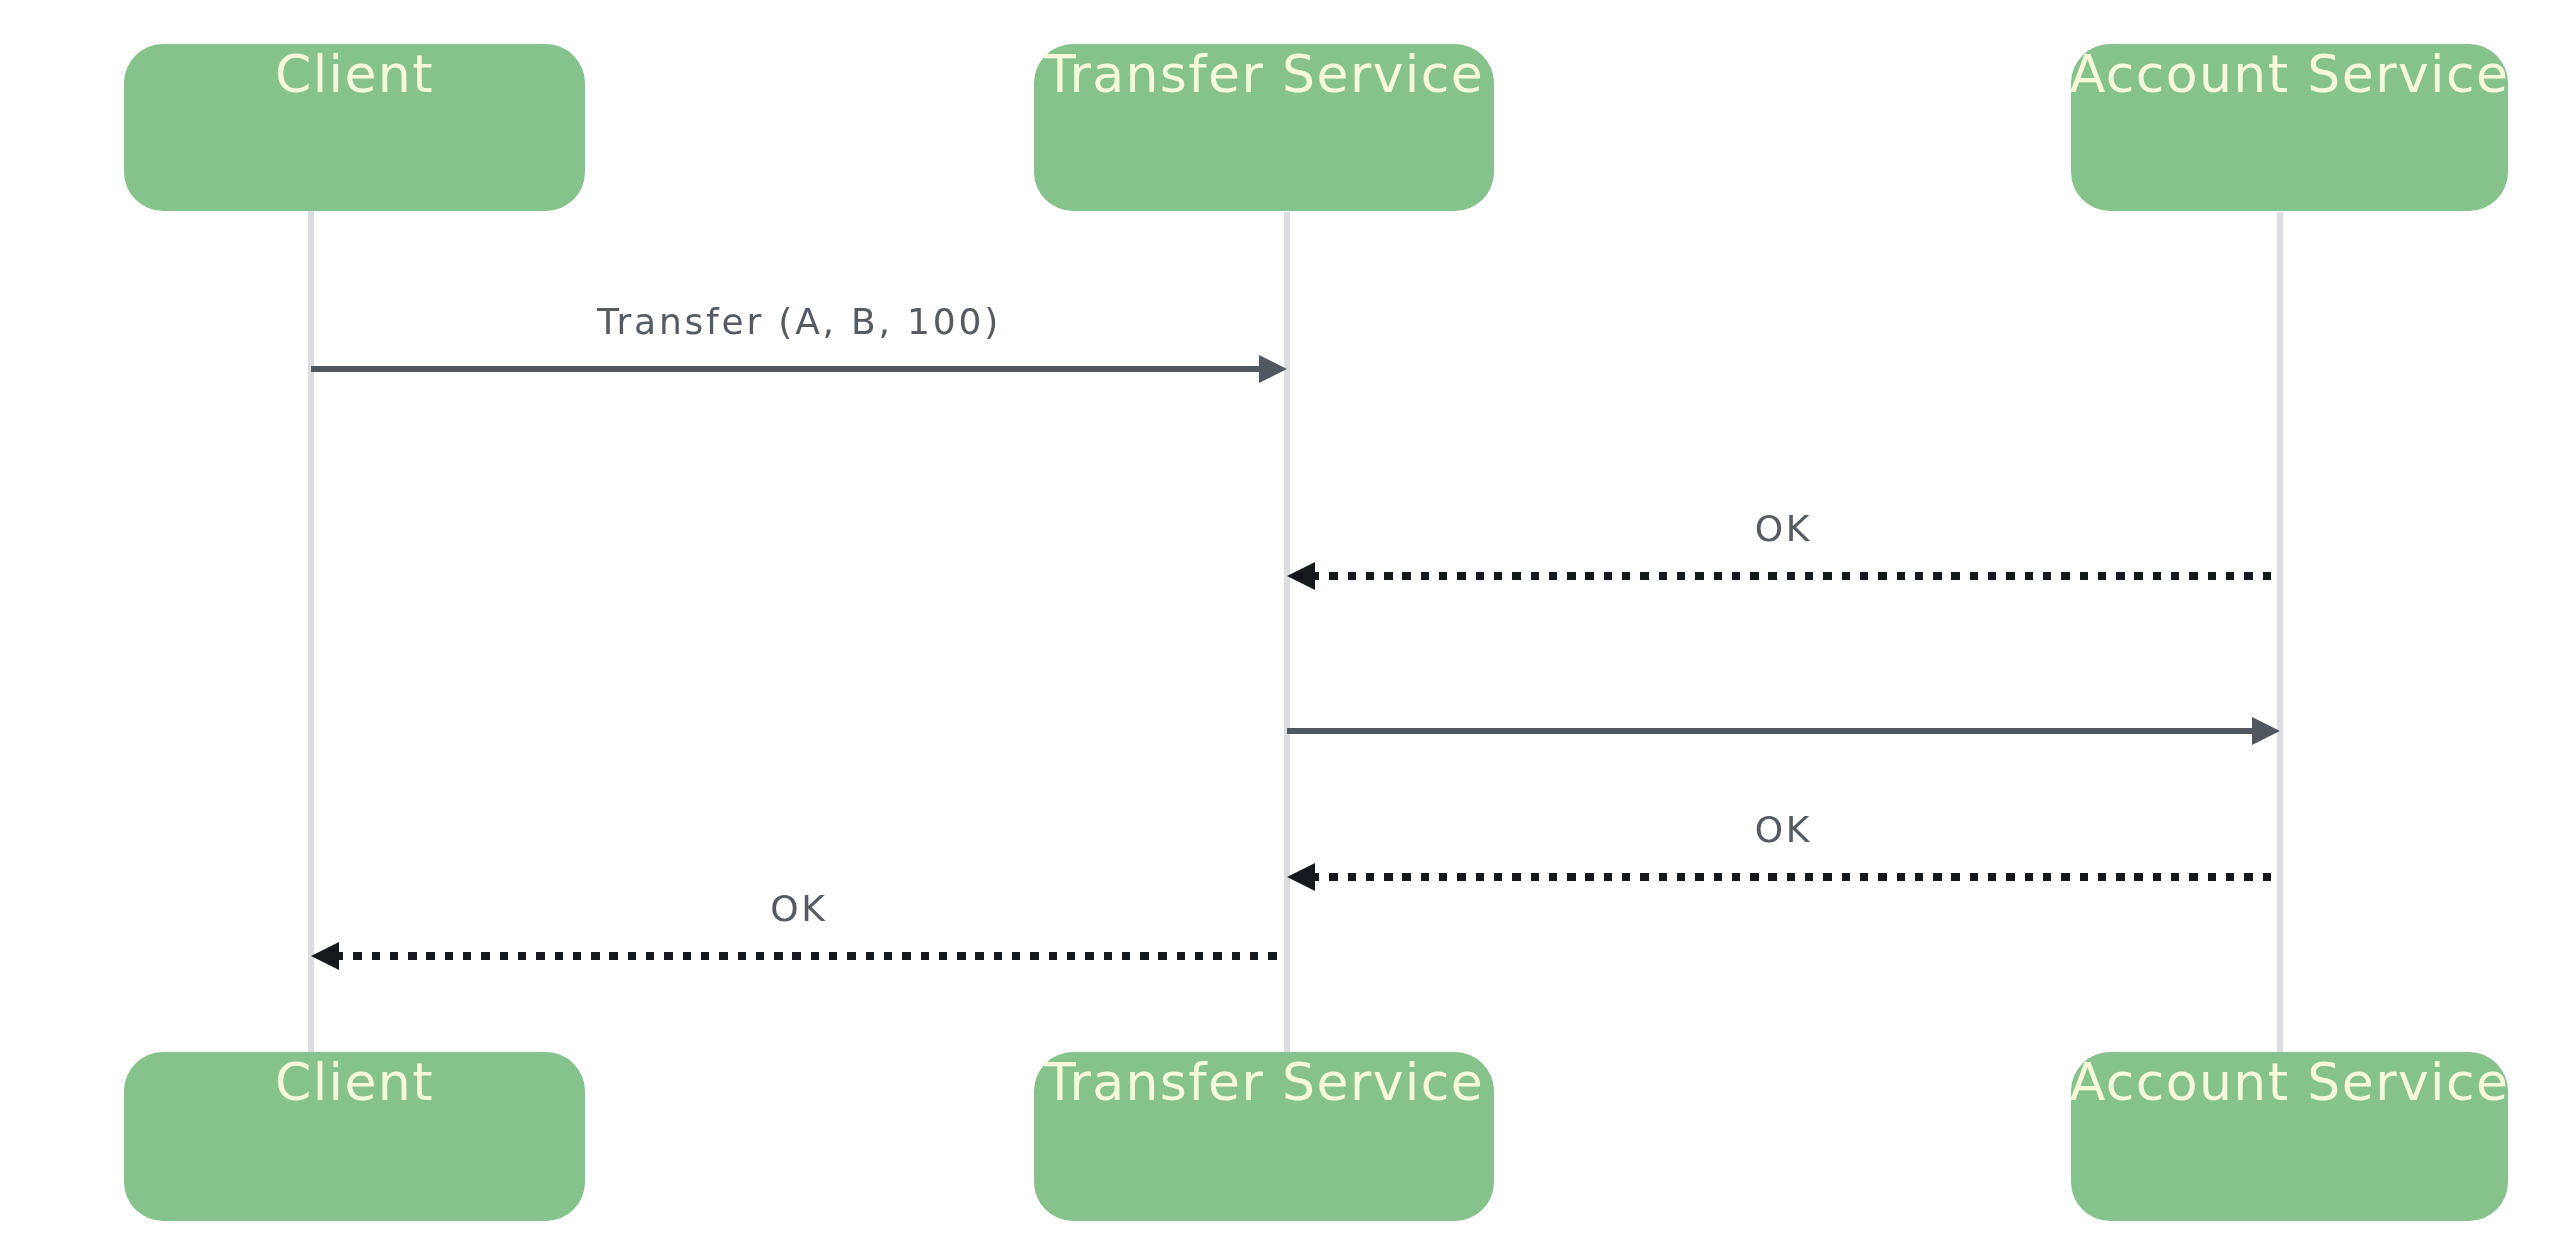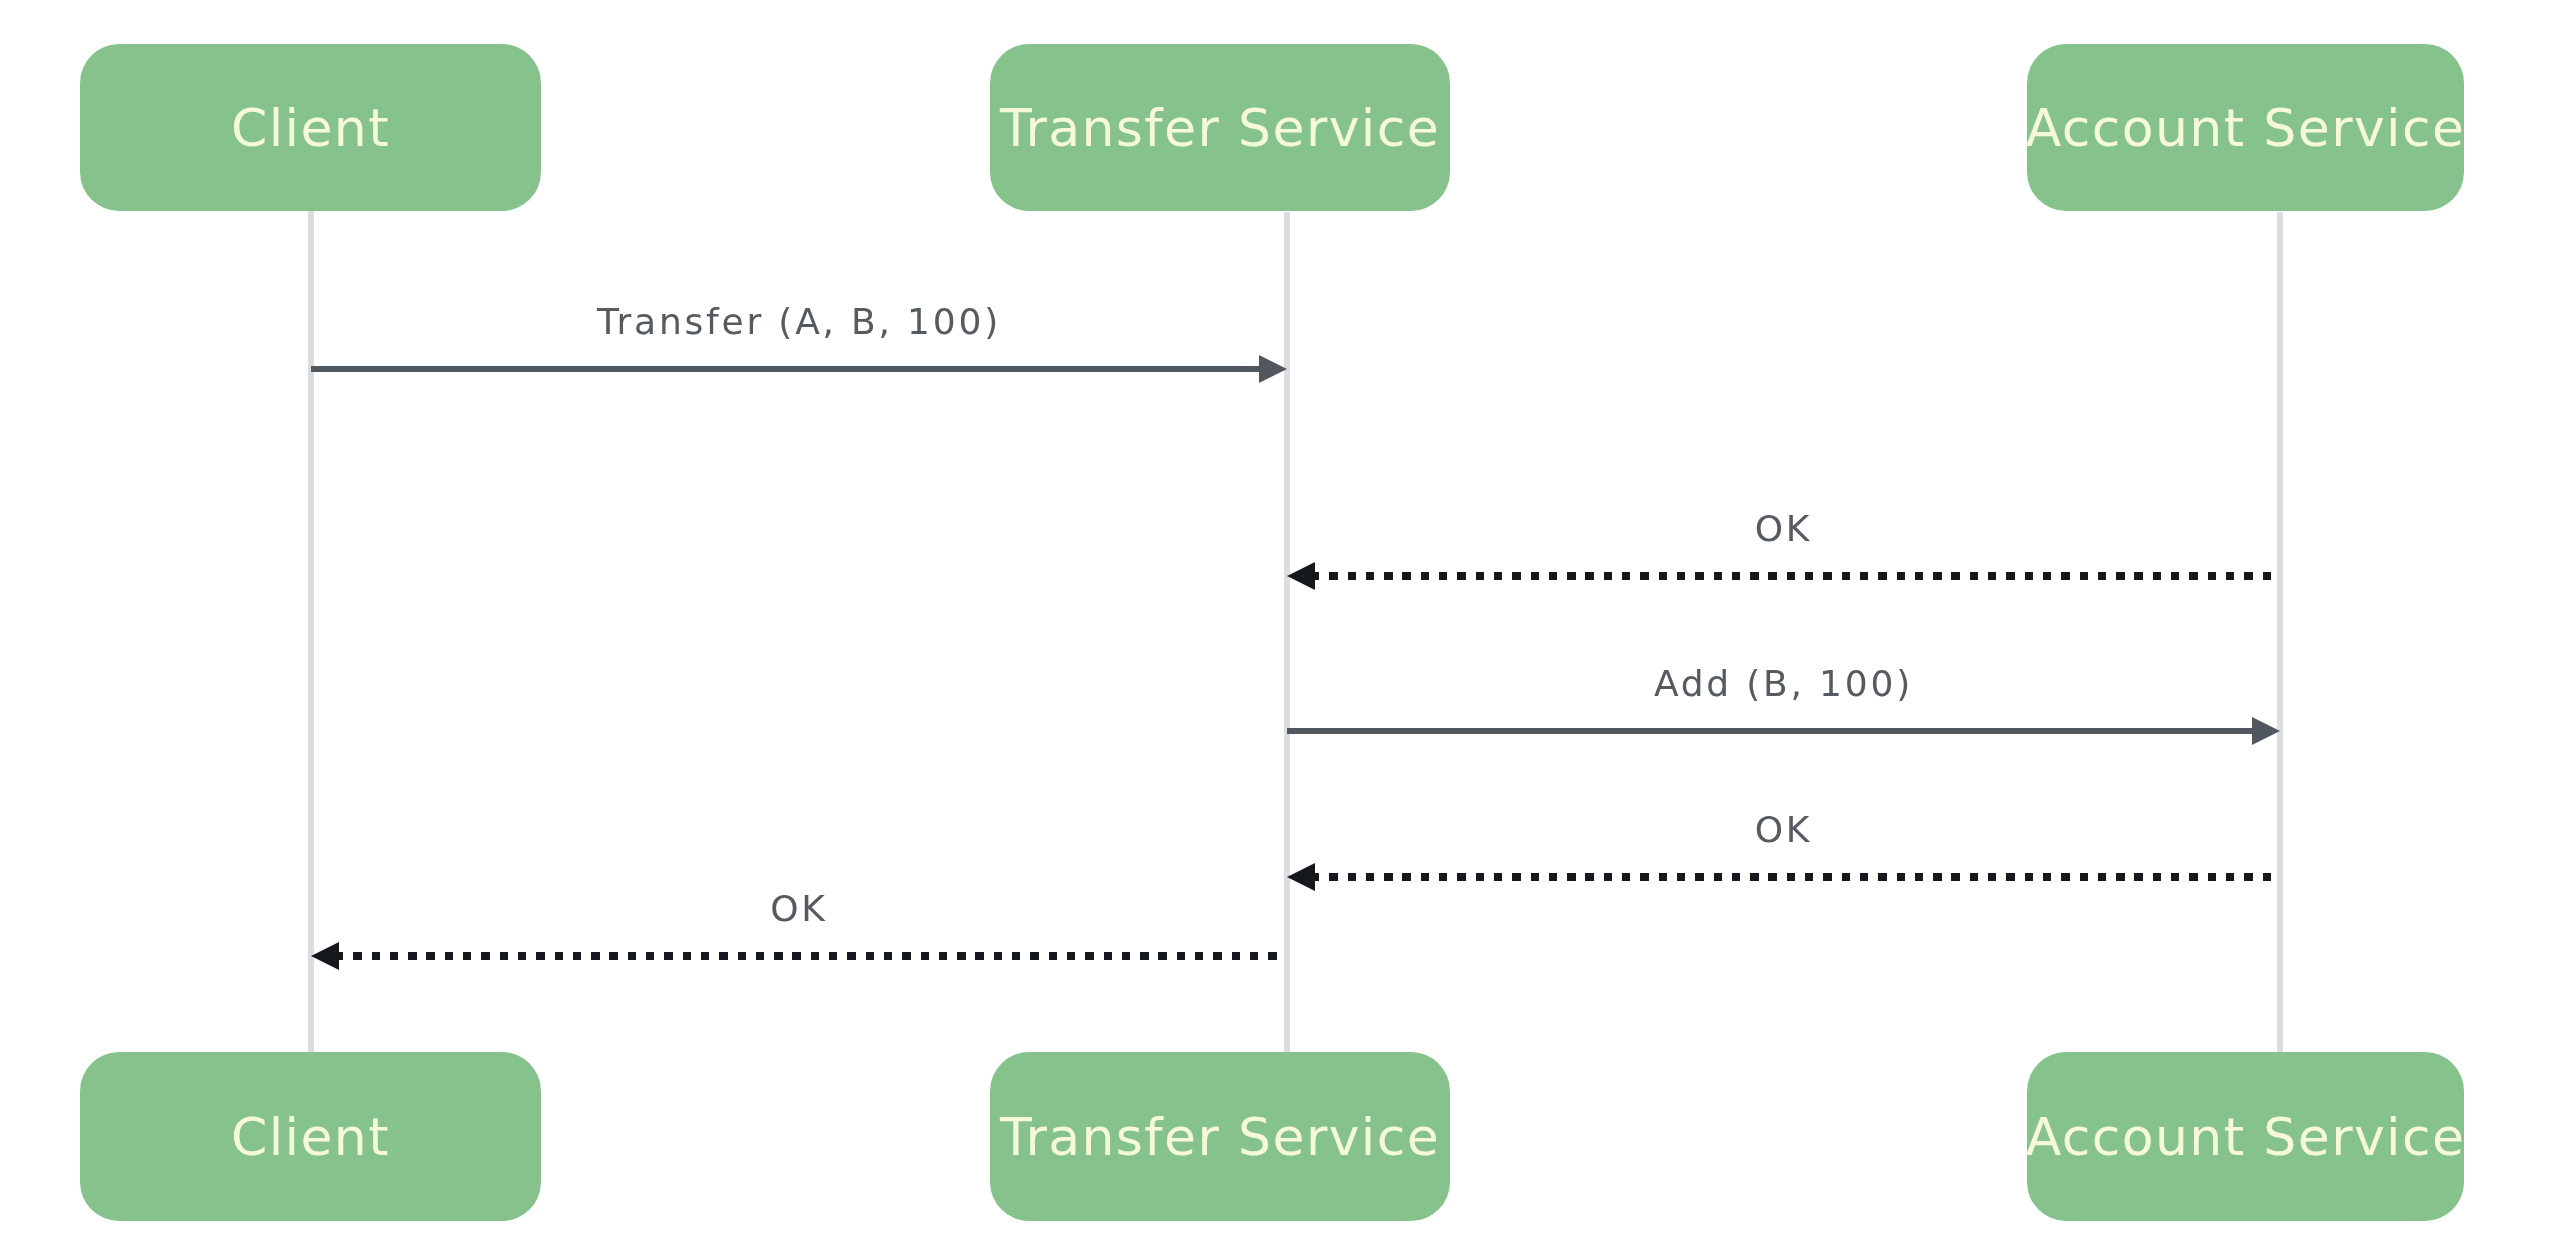--- a/index.html
+++ b/index.html
@@ -32,26 +32,26 @@
   .lifeline.client  { left: 308px;  top: 211px; height: 841px; }
   .lifeline.transfer{ left: 1284px; top: 212px; height: 841px; }
   .lifeline.account { left: 2277px; top: 212px; height: 841px; }
 
   .actor-box {
     position: absolute;
     height: 167px;
     background: var(--actor-fill);
     border-radius: 39px;
     display: flex;
-    align-items: center;
     justify-content: center;
     color: var(--actor-text);
     font-size: 52px;
     letter-spacing: 1.4px;
     white-space: nowrap;
+    margin-left: 44px;
   }
   .actor-box.row-top    { top: 44px; }
   .actor-box.row-bottom { top: 1052px; height: 169px; }
   .actor-box.col-client  { left: 80px;  width: 461px; }
   .actor-box.col-transfer{ left: 990px; width: 460px; }
   .actor-box.col-account { left: 2027px; width: 437px; }
 
   .msg {
     position: absolute;
     height: 105px; 
@@ -136,21 +136,20 @@
   </div>
 
 
   <div class="msg m3">
     <div class="msg-label">OK</div>
     <div class="msg-line-dotted"></div>
     <div class="arrowhead left"></div>
   </div>
 
   <div class="msg m4">
-    <div class="msg-label">Add (B, 100)</div>
     <div class="msg-line-solid"></div>
     <div class="arrowhead right"></div>
   </div>
 
   <div class="msg m5">
     <div class="msg-label">OK</div>
     <div class="msg-line-dotted"></div>
     <div class="arrowhead left"></div>
   </div>
 

